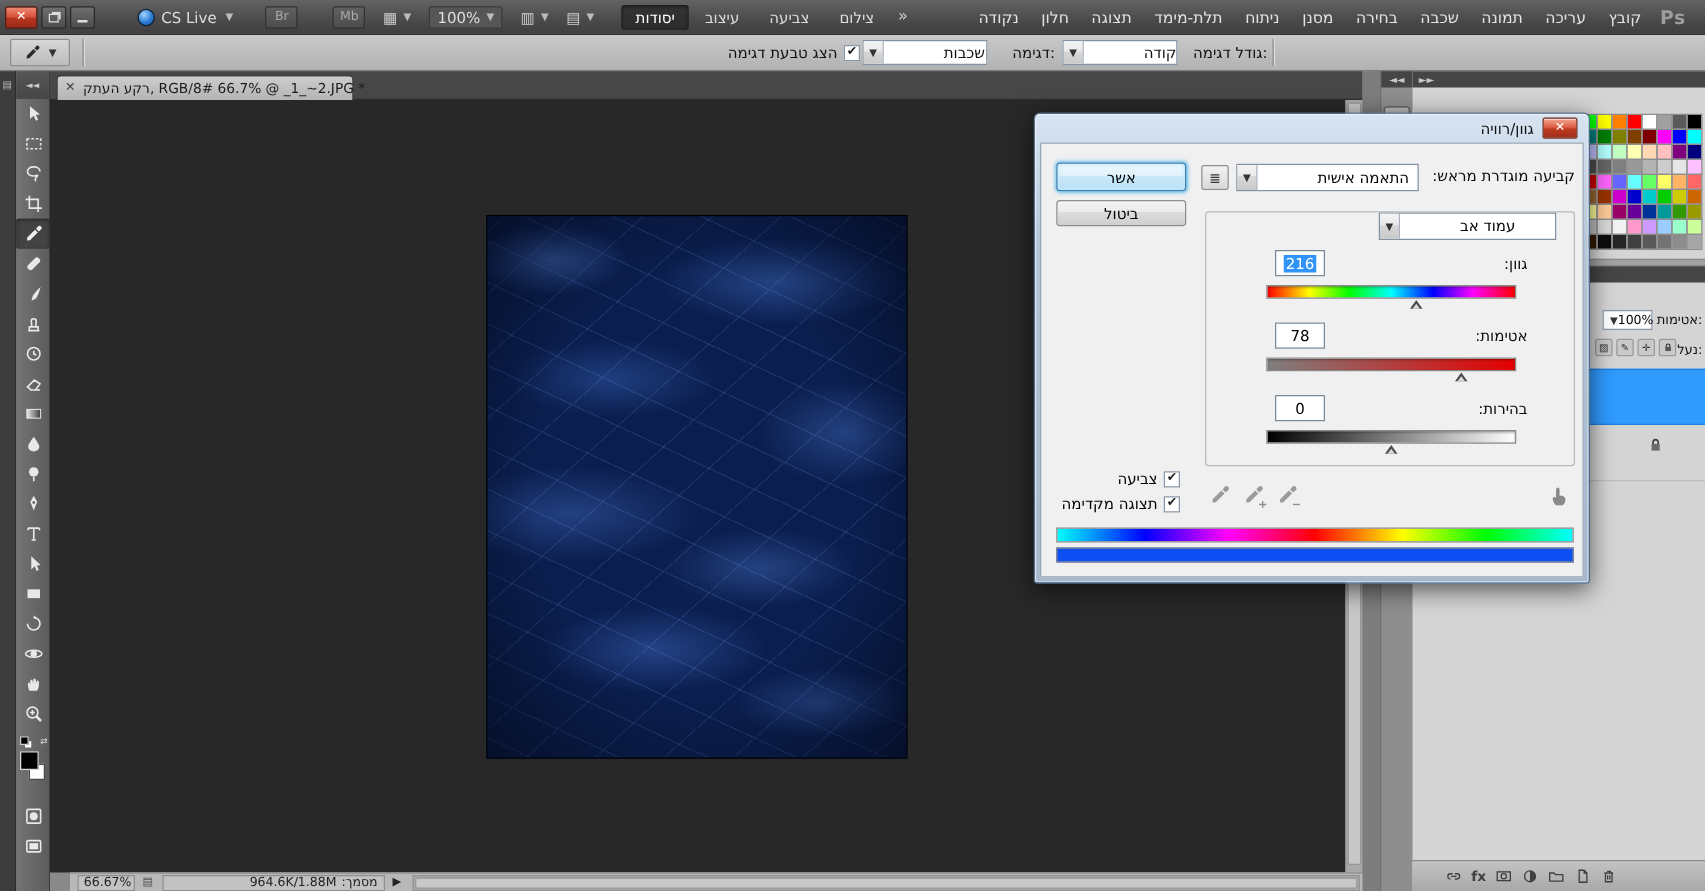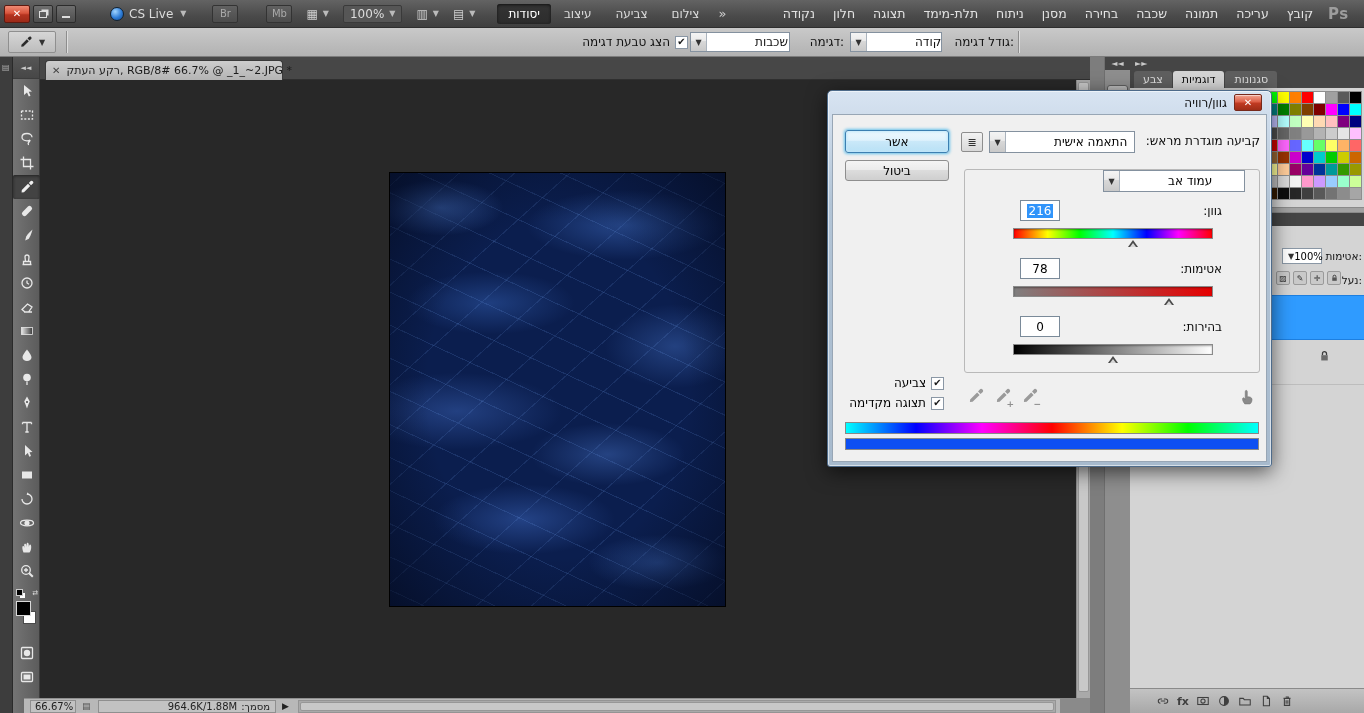--- a/index.html
+++ b/index.html
@@ -90,21 +90,21 @@
        radial-gradient(100px 60px at 85% 40%, rgba(80,130,220,0.35), transparent 70%),
        radial-gradient(150px 55px at 20% 55%, rgba(70,115,205,0.40), transparent 70%),
        radial-gradient(110px 45px at 65% 65%, rgba(85,135,225,0.35), transparent 70%),
        radial-gradient(130px 50px at 40% 80%, rgba(65,110,200,0.45), transparent 70%),
        radial-gradient(100px 40px at 80% 90%, rgba(75,125,215,0.40), transparent 70%);
   }
   .vsb { position:absolute; left:1076px; top:80px; width:14px; height:618px; background:#a9a9a9; border-left:1px solid #8c8c8c; }
   .vsb .thumb { position:absolute; left:1px; top:2px; width:11px; height:610px; background:#c8c8c8; border:1px solid #979797; border-radius:2px; }
 
   
-  .sbar { position:absolute; left:24px; top:698px; width:1036px; height:15px; background:#b8b8b8; border-top:1px solid #909090;
+  .sbar { position:absolute; left:56px; top:698px; width:1036px; height:15px; background:#b8b8b8; border-top:1px solid #909090;
           font-size:10px; color:#222; }
   .sb-zoom { position:absolute; left:6px; top:1px; width:46px; height:13px; border:1px solid #8f8f8f; background:#c2c2c2;
           display:flex; align-items:center; padding:0 4px; }
   .sb-ic { position:absolute; left:58px; top:2px; font-size:9px; color:#555; }
   .sb-doc { position:absolute; left:74px; top:1px; width:178px; height:13px; border:1px solid #8f8f8f; background:#c2c2c2;
           display:flex; align-items:center; justify-content:flex-start; direction:rtl; gap:4px; padding:0 5px; white-space:nowrap; }
   .sb-arrow { position:absolute; left:258px; top:2px; font-size:9px; color:#222; }
   .hsb { position:absolute; left:274px; top:1px; right:4px; height:13px; background:#a9a9a9; border:1px solid #949494; }
   .hsb .thumb { position:absolute; left:1px; top:1px; right:1px; height:9px; background:#c8c8c8; border:1px solid #979797; border-radius:2px; }
 
@@ -452,25 +452,20 @@
   </div>
 
   <div class="gutter"></div>
   <div class="icostrip">
     <div class="hd">◄◄</div>
     <div class="dockicon">▦</div>
   </div>
 
   <div class="rmain">
     <div class="r-hd">►►</div>
-    <div class="ptabs">
-      <div class="ptab">צבע</div>
-      <div class="ptab active">דוגמיות</div>
-      <div class="ptab">סגנונות</div>
-    </div>
     <div class="swpanel">
       <div class="swgrid">
           <div class="sw" style="background: rgb(0, 0, 0);"></div>
           <div class="sw" style="background: rgb(90, 90, 90);"></div>
           <div class="sw" style="background: rgb(160, 160, 160);"></div>
           <div class="sw" style="background: rgb(255, 255, 255);"></div>
           <div class="sw" style="background: rgb(255, 0, 0);"></div>
           <div class="sw" style="background: rgb(255, 127, 0);"></div>
           <div class="sw" style="background: rgb(255, 255, 0);"></div>
           <div class="sw" style="background: rgb(0, 255, 0);"></div>

